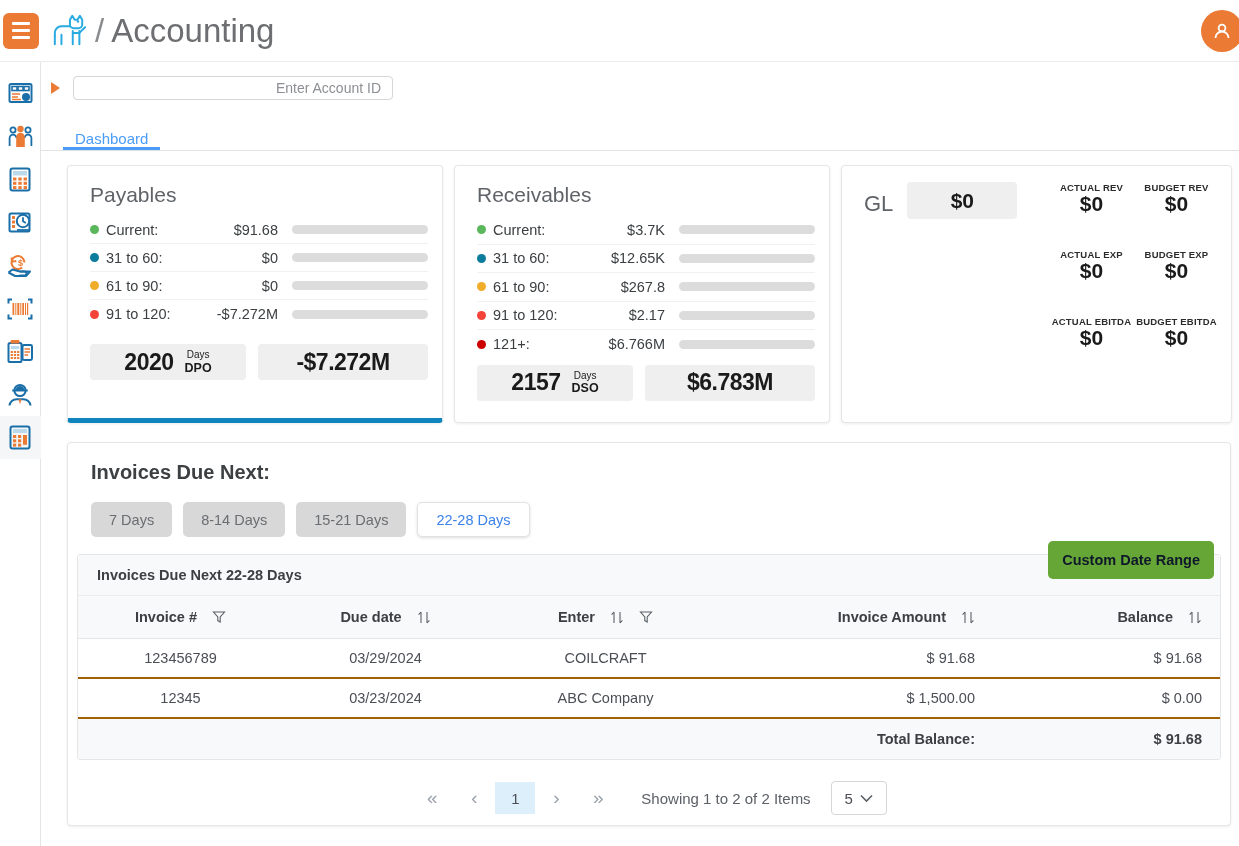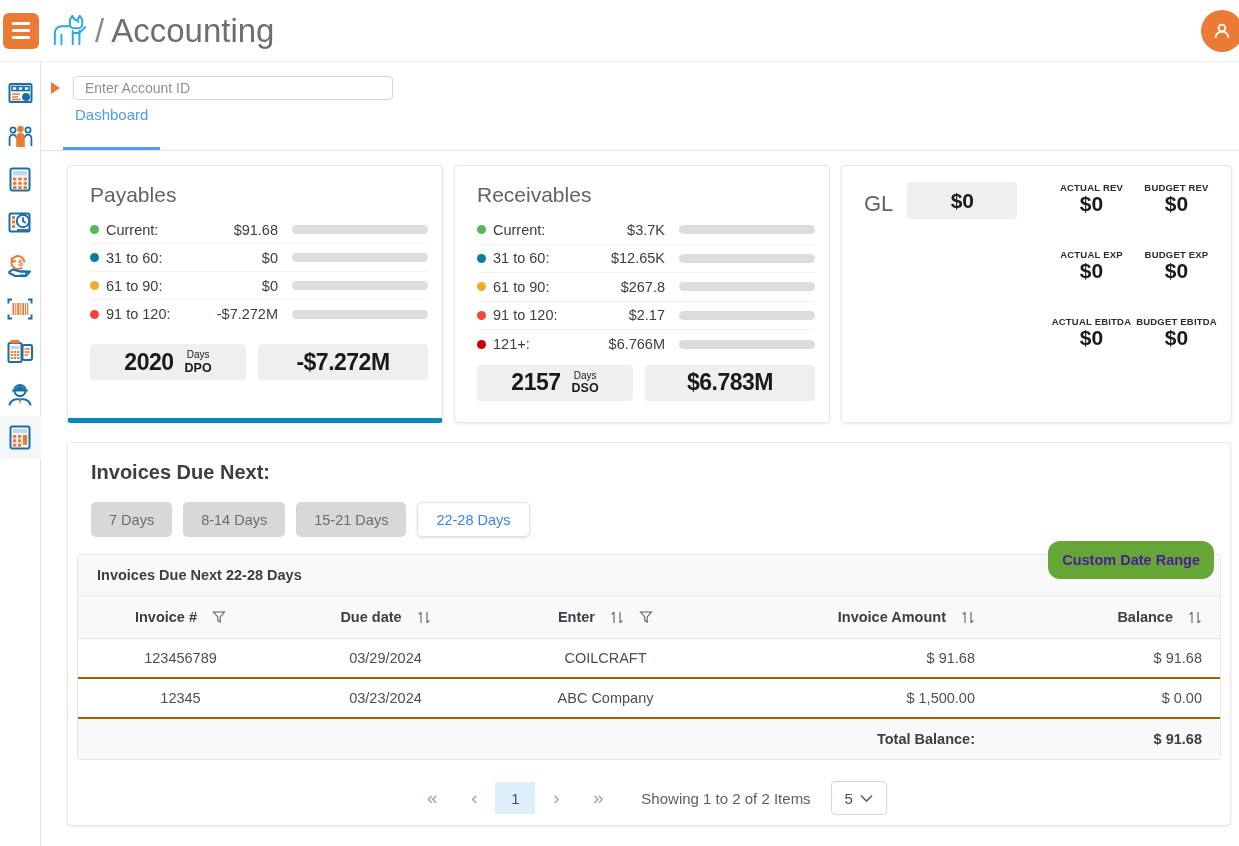--- a/index.html
+++ b/index.html
@@ -58,30 +58,30 @@
   }
   .acct-row { display: flex; align-items: center; height: 52px; padding-left: 10px; }
   .tri-toggle {
     width: 0; height: 0; border-left: 9px solid #ea7a34;
     border-top: 6px solid transparent; border-bottom: 6px solid transparent;
     margin-right: 13px; cursor: pointer;
   }
   .acct-input {
     width: 320px; height: 24px; border: 1px solid #d6d6d6; border-radius: 4px;
     padding: 0 11px; font-size: 14px; color: #5b5d61; outline: none;
-    font-family: "Liberation Sans", sans-serif; background: #fff;
+    font-family: "Liberation Sans", sans-serif; background: #fff; text-align: right;
   }
   .acct-input::placeholder { color: #8c8f94; }
 
   .tabs-bar {
     height: 37px; border-bottom: 1px solid #e2e2e2; display: flex;
     align-items: flex-end; padding-left: 22px;
   }
   .tab {
-    font-size: 15px; color: #4a9cf6; padding: 0 12px 24px 12px;
+    font-size: 15px; color: #4a9cf6; padding: 0 12px 0 12px;
     border-bottom: 3px solid #4a9cf6; cursor: pointer;
   }
 
   .board { padding: 14px 8px 0 26px; background: #ffffff; }
 
   .cards-row { display: flex; gap: 11px; }
 
   .card {
     background: #ffffff; border: 1px solid #e6e6e6; border-radius: 4px;
     box-shadow: 0 1px 3px rgba(0,0,0,0.08);
@@ -153,21 +153,21 @@
     background: #d8d8d8; border-radius: 5px; height: 35px; padding: 0 18px;
     display: flex; align-items: center; font-size: 14.5px; color: #6a6d71;
     cursor: pointer; border: none;
   }
   .pill.active {
     background: #ffffff; color: #3b82e8; border: 1px solid #e2e2e2;
     box-shadow: 0 1px 3px rgba(0,0,0,0.14);
   }
   .date-range-btn {
     position: absolute; right: 16px; top: 98px; background: #65a636;
-    border-radius: 12px; height: 38px; padding: 0 14px; color: #4c1d95;
+    border-radius: 5px; height: 38px; padding: 0 14px; color: #0f172a;
     font-size: 14.5px; font-weight: bold; display: flex; align-items: center;
     cursor: pointer; border: none;
   }
 
   .grid-wrap {
     margin: 17px 9px 0 9px; border: 1px solid #e6e6e6; border-radius: 3px;
     overflow: hidden;
   }
   .grid-caption {
     background: #f7f9fb; font-size: 14.5px; font-weight: bold; color: #3c4043;

